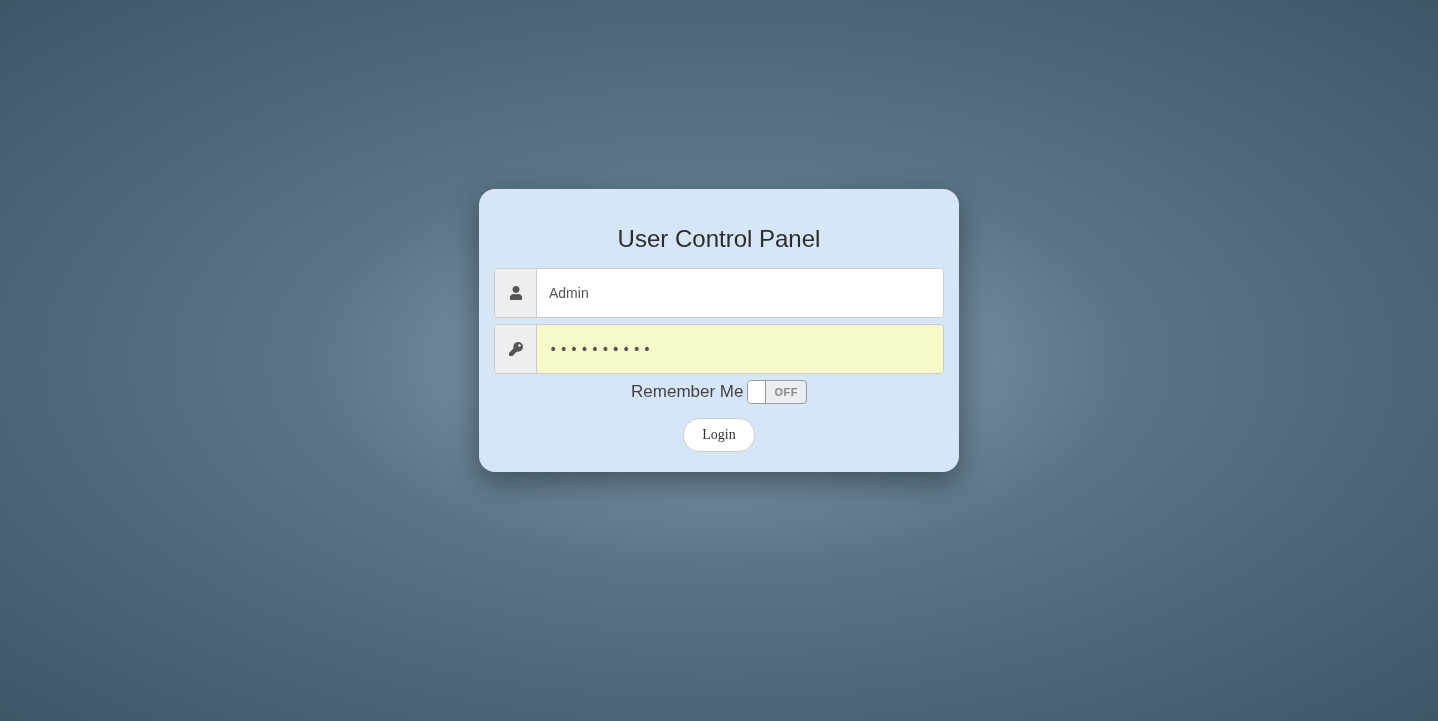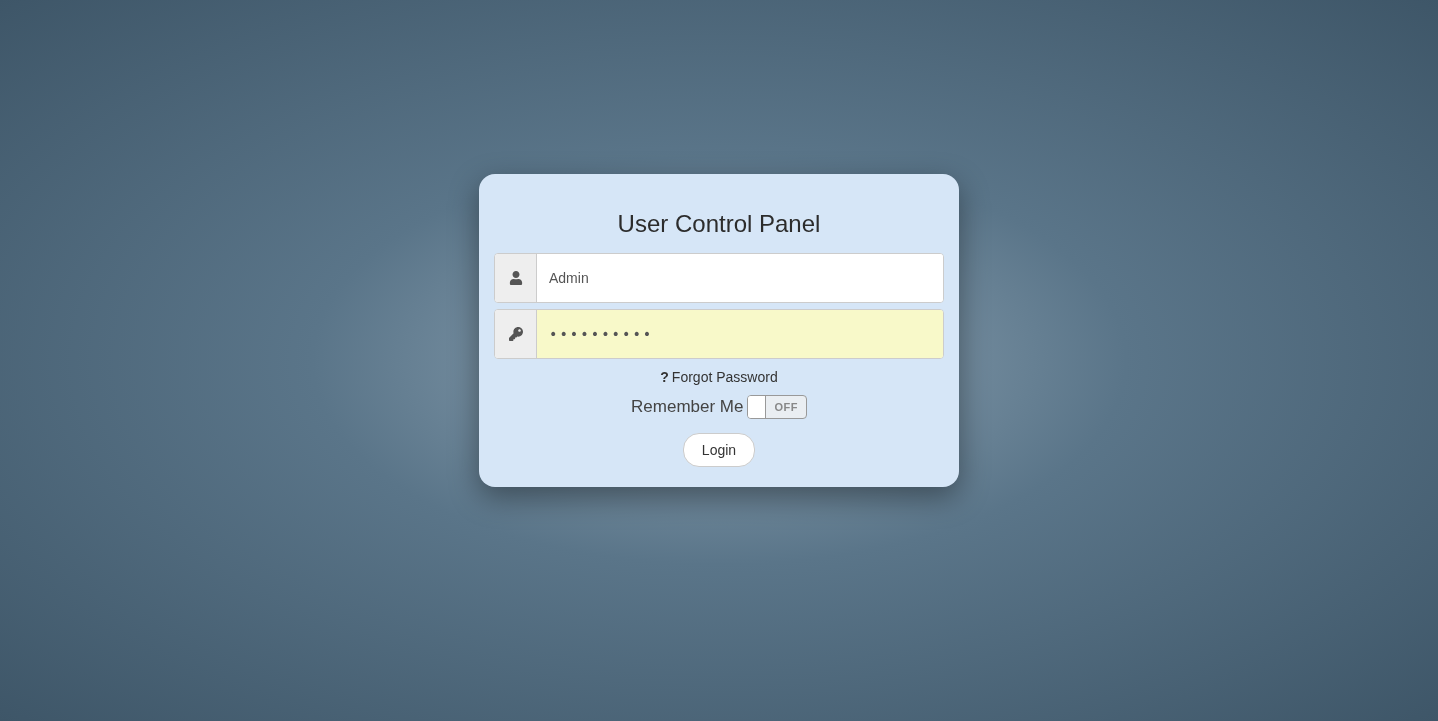--- a/index.html
+++ b/index.html
@@ -110,20 +110,21 @@
       letter-spacing: 0.5px;
     }
     .login-btn {
       background: #fff;
       border: 1px solid #ccc;
       border-radius: 16px;
       padding: 8px 18px;
       font-size: 14px;
       color: #333;
       cursor: pointer;
+      font-family: Liberation Serif, serif;
     }
     .icon-svg {
       width: 14px;
       height: 14px;
       fill: #555;
     }
     .question-icon {
       font-weight: bold;
       margin-right: 3px;
     }
@@ -145,25 +146,20 @@
 
   <div class="input-group">
     <span class="input-addon">
       <svg class="icon-svg" viewBox="0 0 512 512">
           <path d="M512 176.001C512 273.203 433.202 352 336 352c-11.22 0-22.19-1.062-32.827-3.069l-24.012 27.014A23.999 23.999 0 0 1 261.223 384H224v40c0 13.255-10.745 24-24 24h-40v40c0 13.255-10.745 24-24 24H24c-13.255 0-24-10.745-24-24v-78.059c0-6.365 2.529-12.47 7.029-16.971l161.802-161.802C163.108 213.814 160 195.271 160 176 160 78.798 238.797.001 335.999 0 433.488-.001 512 78.511 512 176.001zM336 128c0 26.51 21.49 48 48 48s48-21.49 48-48-21.49-48-48-48-48 21.49-48 48z"></path>
         </svg>
     </span>
     <input type="text" class="input-field password" value="••••••••••" style="">
   </div>
 
-  <div class="forgot-row">
-    <a class="forgot-link">
-      <span class="question-icon">?</span><span>Forgot Password</span>
-    </a>
-  </div>
 
   <div class="remember-row">
     <span>Remember Me</span>
     <div class="toggle">
       <div class="toggle-knob"></div>
       <span class="toggle-label">OFF</span>
     </div>
   </div>
 
   <button class="login-btn">Login</button>

